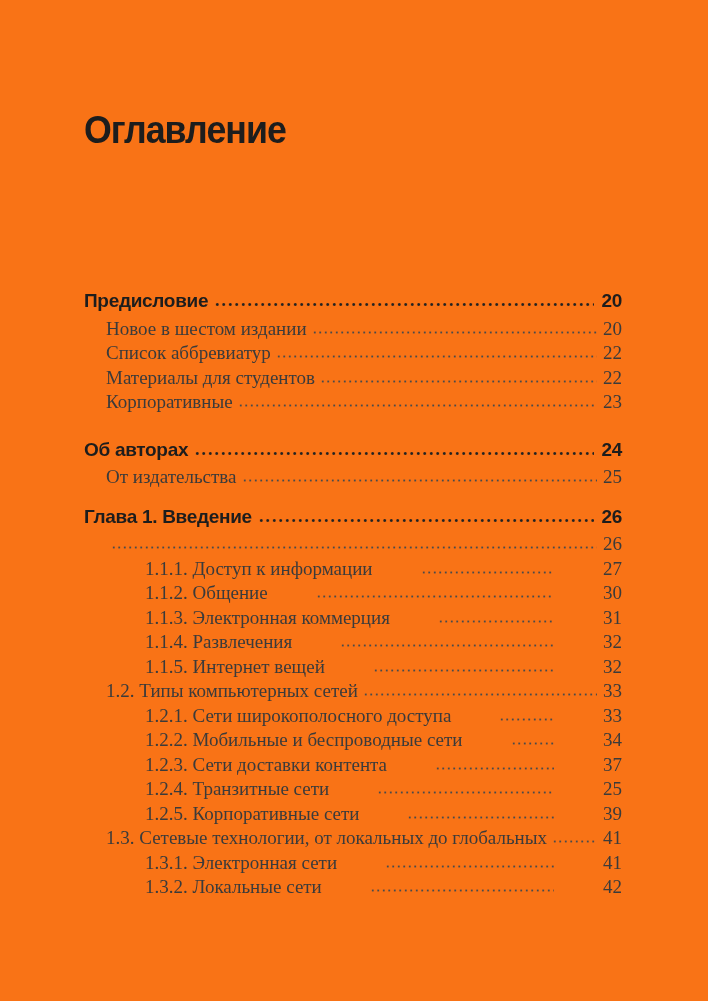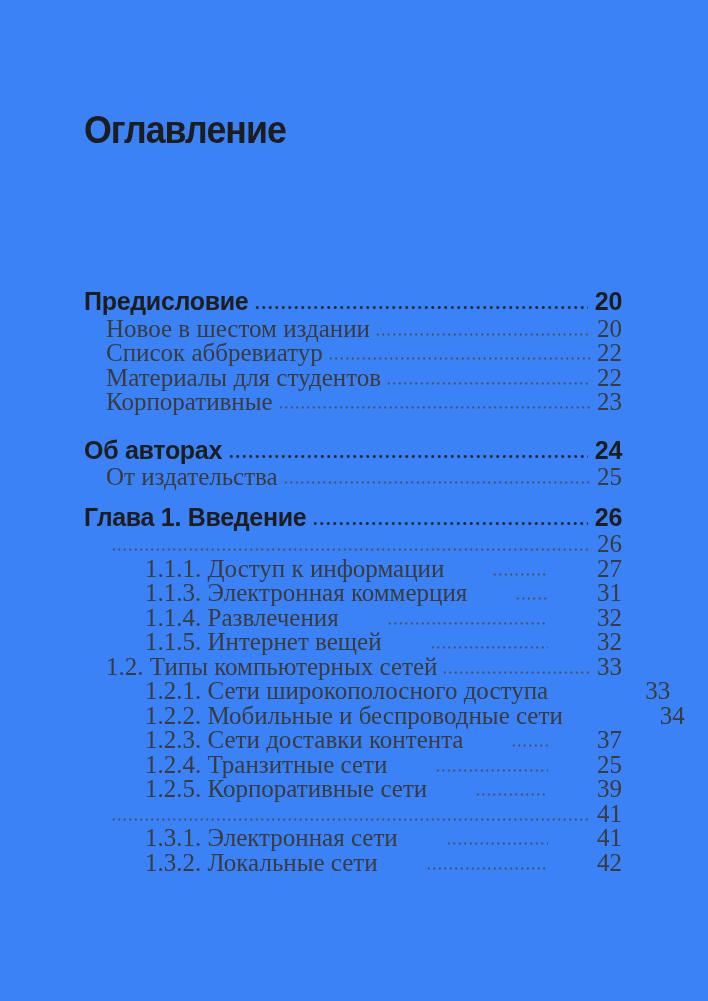--- a/index.html
+++ b/index.html
@@ -1,20 +1,20 @@
 <!DOCTYPE html>
 <html><head>
 <meta charset="utf-8">
 <style>
   html, body { margin: 0; padding: 0; background: #ffffff; }
   .page {
     position: relative;
     width: 708px;
     height: 1001px;
-    background: #3b82f6;
+    background: #f97316;
     overflow: hidden;
     font-family: "Liberation Serif", serif;
   }
   .content {
     position: absolute;
     left: 84px;
     top: 0;
     width: 538px;
   }
   .doc-title {
@@ -30,21 +30,21 @@
     white-space: nowrap;
   }
   .group-preface  { margin-top: 139px; }
   .group-authors  { margin-top: 23px; }
   .group-chapter1 { margin-top: 15px; }
   .row {
     display: flex;
     align-items: baseline;
     height: 24.5px;
     line-height: 24.5px;
-    font-size: 25px;
+    font-size: 19px;
     color: #3b3b3b;
   }
   .row.head {
     font-family: "Liberation Sans", sans-serif;
     font-weight: 700;
     color: #1d1d1d;
     letter-spacing: -0.3px;
     margin-bottom: 3px;
   }
   .row.lvl1 { padding-left: 22px; }
@@ -124,20 +124,25 @@
       <div class="row lvl1">
         <span class="dots"></span>
         <span class="pg">26</span>
       </div>
       <div class="row lvl2">
         <span class="lbl">1.1.1. Доступ к информации</span>
         <span class="dots"></span>
         <span class="pg">27</span>
       </div>
       <div class="row lvl2">
+        <span class="lbl">1.1.2. Общение</span>
+        <span class="dots"></span>
+        <span class="pg">30</span>
+      </div>
+      <div class="row lvl2">
         <span class="lbl">1.1.3. Электронная коммерция</span>
         <span class="dots"></span>
         <span class="pg">31</span>
       </div>
       <div class="row lvl2">
         <span class="lbl">1.1.4. Развлечения</span>
         <span class="dots"></span>
         <span class="pg">32</span>
       </div>
       <div class="row lvl2">
@@ -169,20 +174,21 @@
         <span class="lbl">1.2.4. Транзитные сети</span>
         <span class="dots"></span>
         <span class="pg">25</span>
       </div>
       <div class="row lvl2">
         <span class="lbl">1.2.5. Корпоративные сети</span>
         <span class="dots"></span>
         <span class="pg">39</span>
       </div>
       <div class="row lvl1">
+        <span class="lbl">1.3. Сетевые технологии, от локальных до глобальных</span>
         <span class="dots"></span>
         <span class="pg">41</span>
       </div>
       <div class="row lvl2">
         <span class="lbl">1.3.1. Электронная сети</span>
         <span class="dots"></span>
         <span class="pg">41</span>
       </div>
       <div class="row lvl2">
         <span class="lbl">1.3.2. Локальные сети</span>

